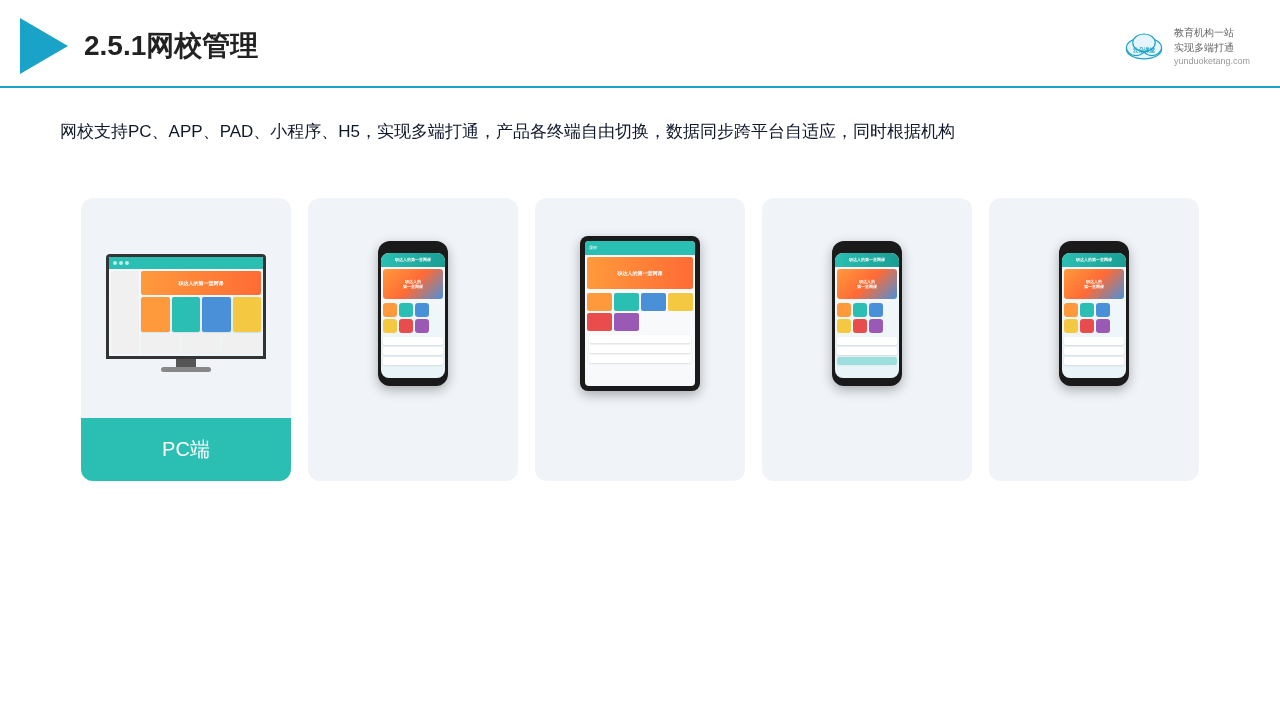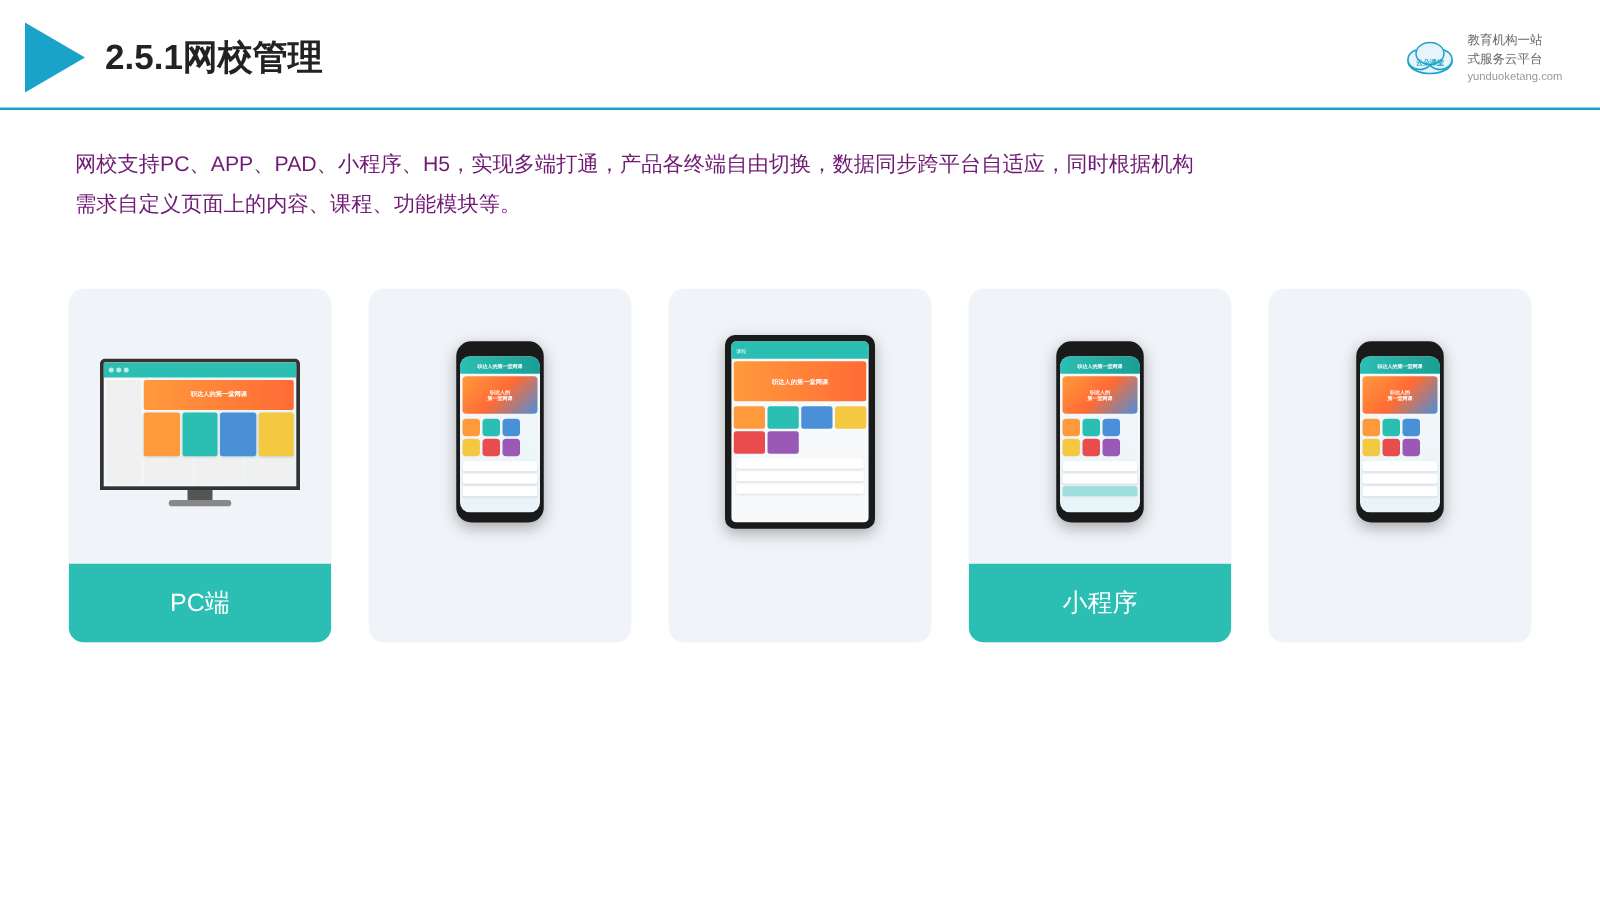--- a/index.html
+++ b/index.html
@@ -53,29 +53,29 @@
     .brand-text {
       font-size: 11px;
       color: #555;
       line-height: 1.4;
     }
 
     
     .description {
       padding: 28px 60px 10px 60px;
       font-size: 17px;
-      color: #701a75;
+      color: #0f172a;
       line-height: 1.9;
       max-width: 1100px;
     }
 
     
     .cards-container {
       display: flex;
-      gap: 30px;
+      gap: 17px;
       padding: 30px 50px;
       justify-content: center;
       margin-top: 10px;
     }
 
     .card {
       width: 210px;
       background: #f0f4f8;
       border-radius: 12px;
       overflow: hidden;
@@ -308,30 +308,29 @@
 
       <svg class="cloud-icon" viewBox="0 0 60 40" xmlns="http://www.w3.org/2000/svg">
         <ellipse cx="30" cy="24" rx="22" ry="12" fill="#e8f4fb" stroke="#1aa3c8" stroke-width="1.5"></ellipse>
         <ellipse cx="20" cy="22" rx="12" ry="10" fill="#e8f4fb" stroke="#1aa3c8" stroke-width="1.5"></ellipse>
         <ellipse cx="40" cy="22" rx="12" ry="10" fill="#e8f4fb" stroke="#1aa3c8" stroke-width="1.5"></ellipse>
         <ellipse cx="30" cy="16" rx="14" ry="11" fill="#e8f4fb" stroke="#1aa3c8" stroke-width="1.5"></ellipse>
         <text x="30" y="28" text-anchor="middle" font-size="7" fill="#1aa3c8" font-family="Microsoft YaHei,sans-serif" font-weight="bold">云朵课堂</text>
       </svg>
       <div class="brand-text">
         <div style="white-space:pre-line; font-size:10px; color:#666; line-height:1.5;">教育机构一站
-式服务云平台</div>
+实现多端打通</div>
         <div style="font-size:9px; color:#999;">yunduoketang.com</div>
       </div>
     </div>
   </div>
 </div>
 
 <div class="description">
   <div>网校支持PC、APP、PAD、小程序、H5，实现多端打通，产品各终端自由切换，数据同步跨平台自适应，同时根据机构</div>
-  <div>需求自定义页面上的内容、课程、功能模块等。</div>
 </div>
 
 <div class="cards-container">
 
   <div class="card">
     <div class="card-image-area">
       <div class="pc-mockup">
         <div class="pc-screen">
           <div class="pc-screen-content">
             <div class="pc-nav">
@@ -456,21 +455,20 @@
               <div class="phone-list">
                 <div class="phone-list-item"></div>
                 <div class="phone-list-item"></div>
                 <div class="phone-list-item" style="background:#2bbfb3;opacity:0.4;"></div>
               </div>
             </div>
           </div>
         </div>
       </div>
     </div>
-    <div class="card-label">小程序</div>
   </div>
 
   <div class="card">
     <div class="card-image-area">
       <div class="phone-mockup">
         <div class="phone-body">
           <div class="phone-notch"></div>
           <div class="phone-screen">
             <div class="phone-screen-inner">
               <div class="phone-top-bar">

